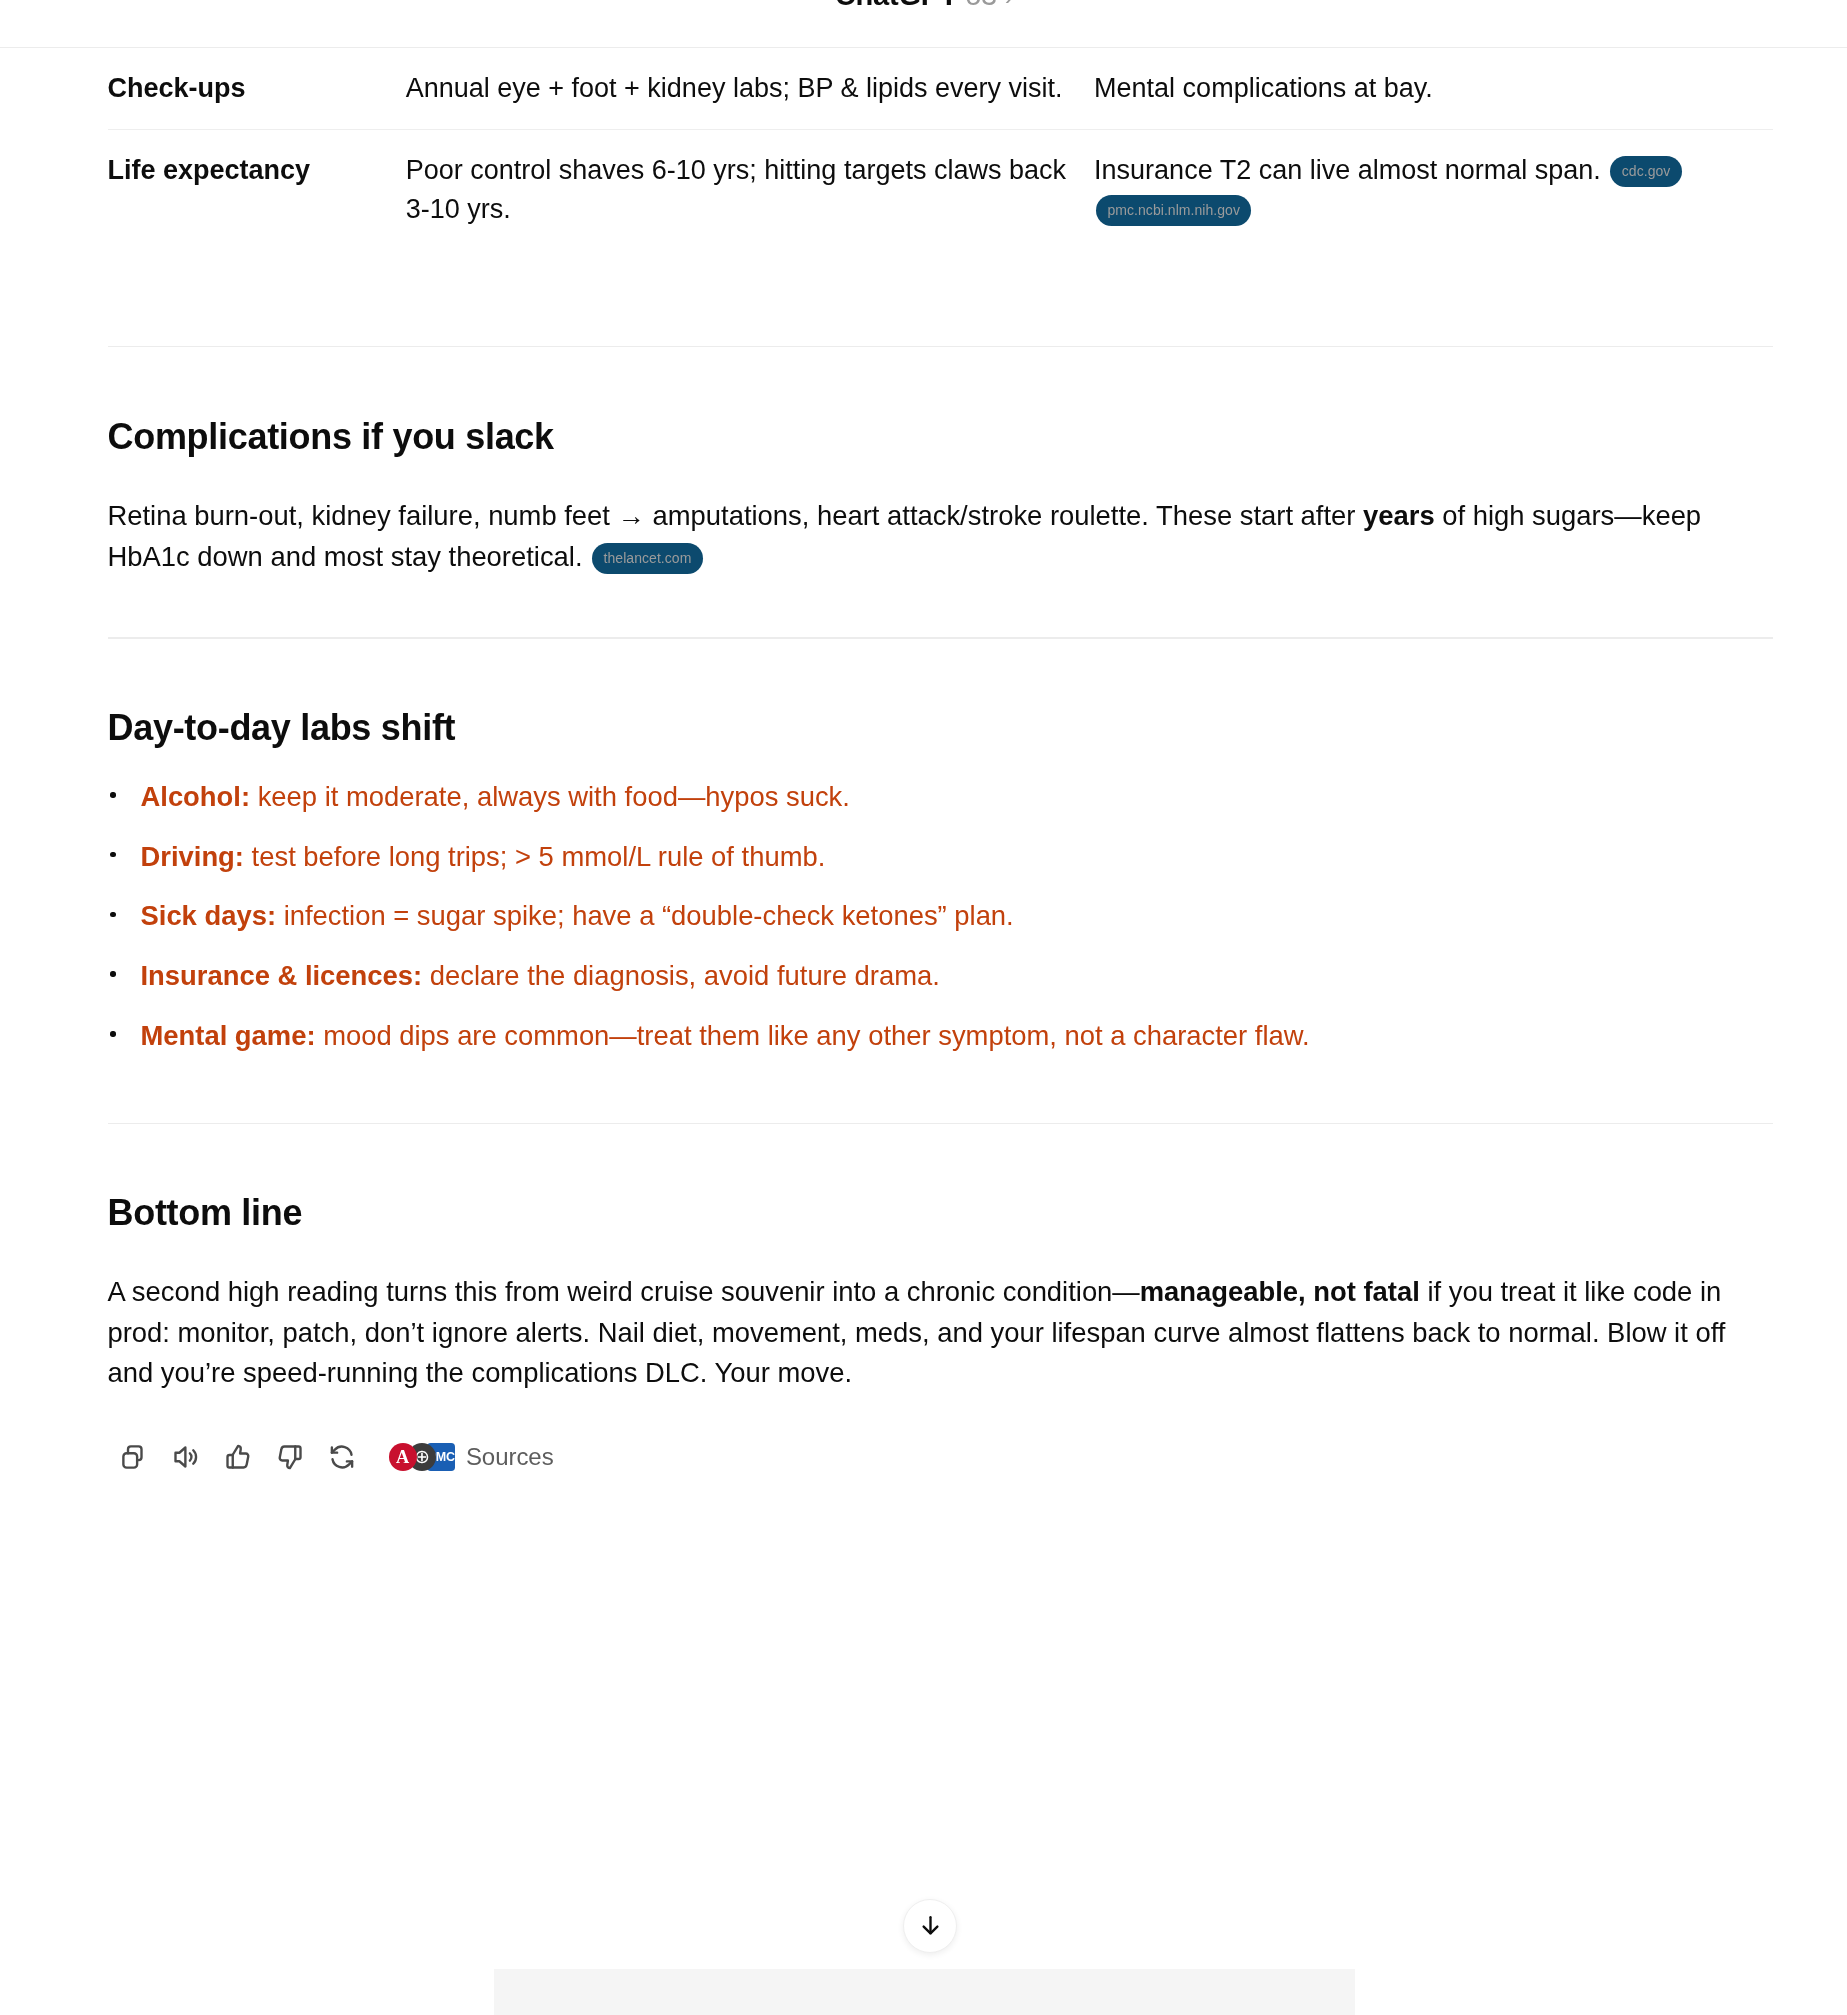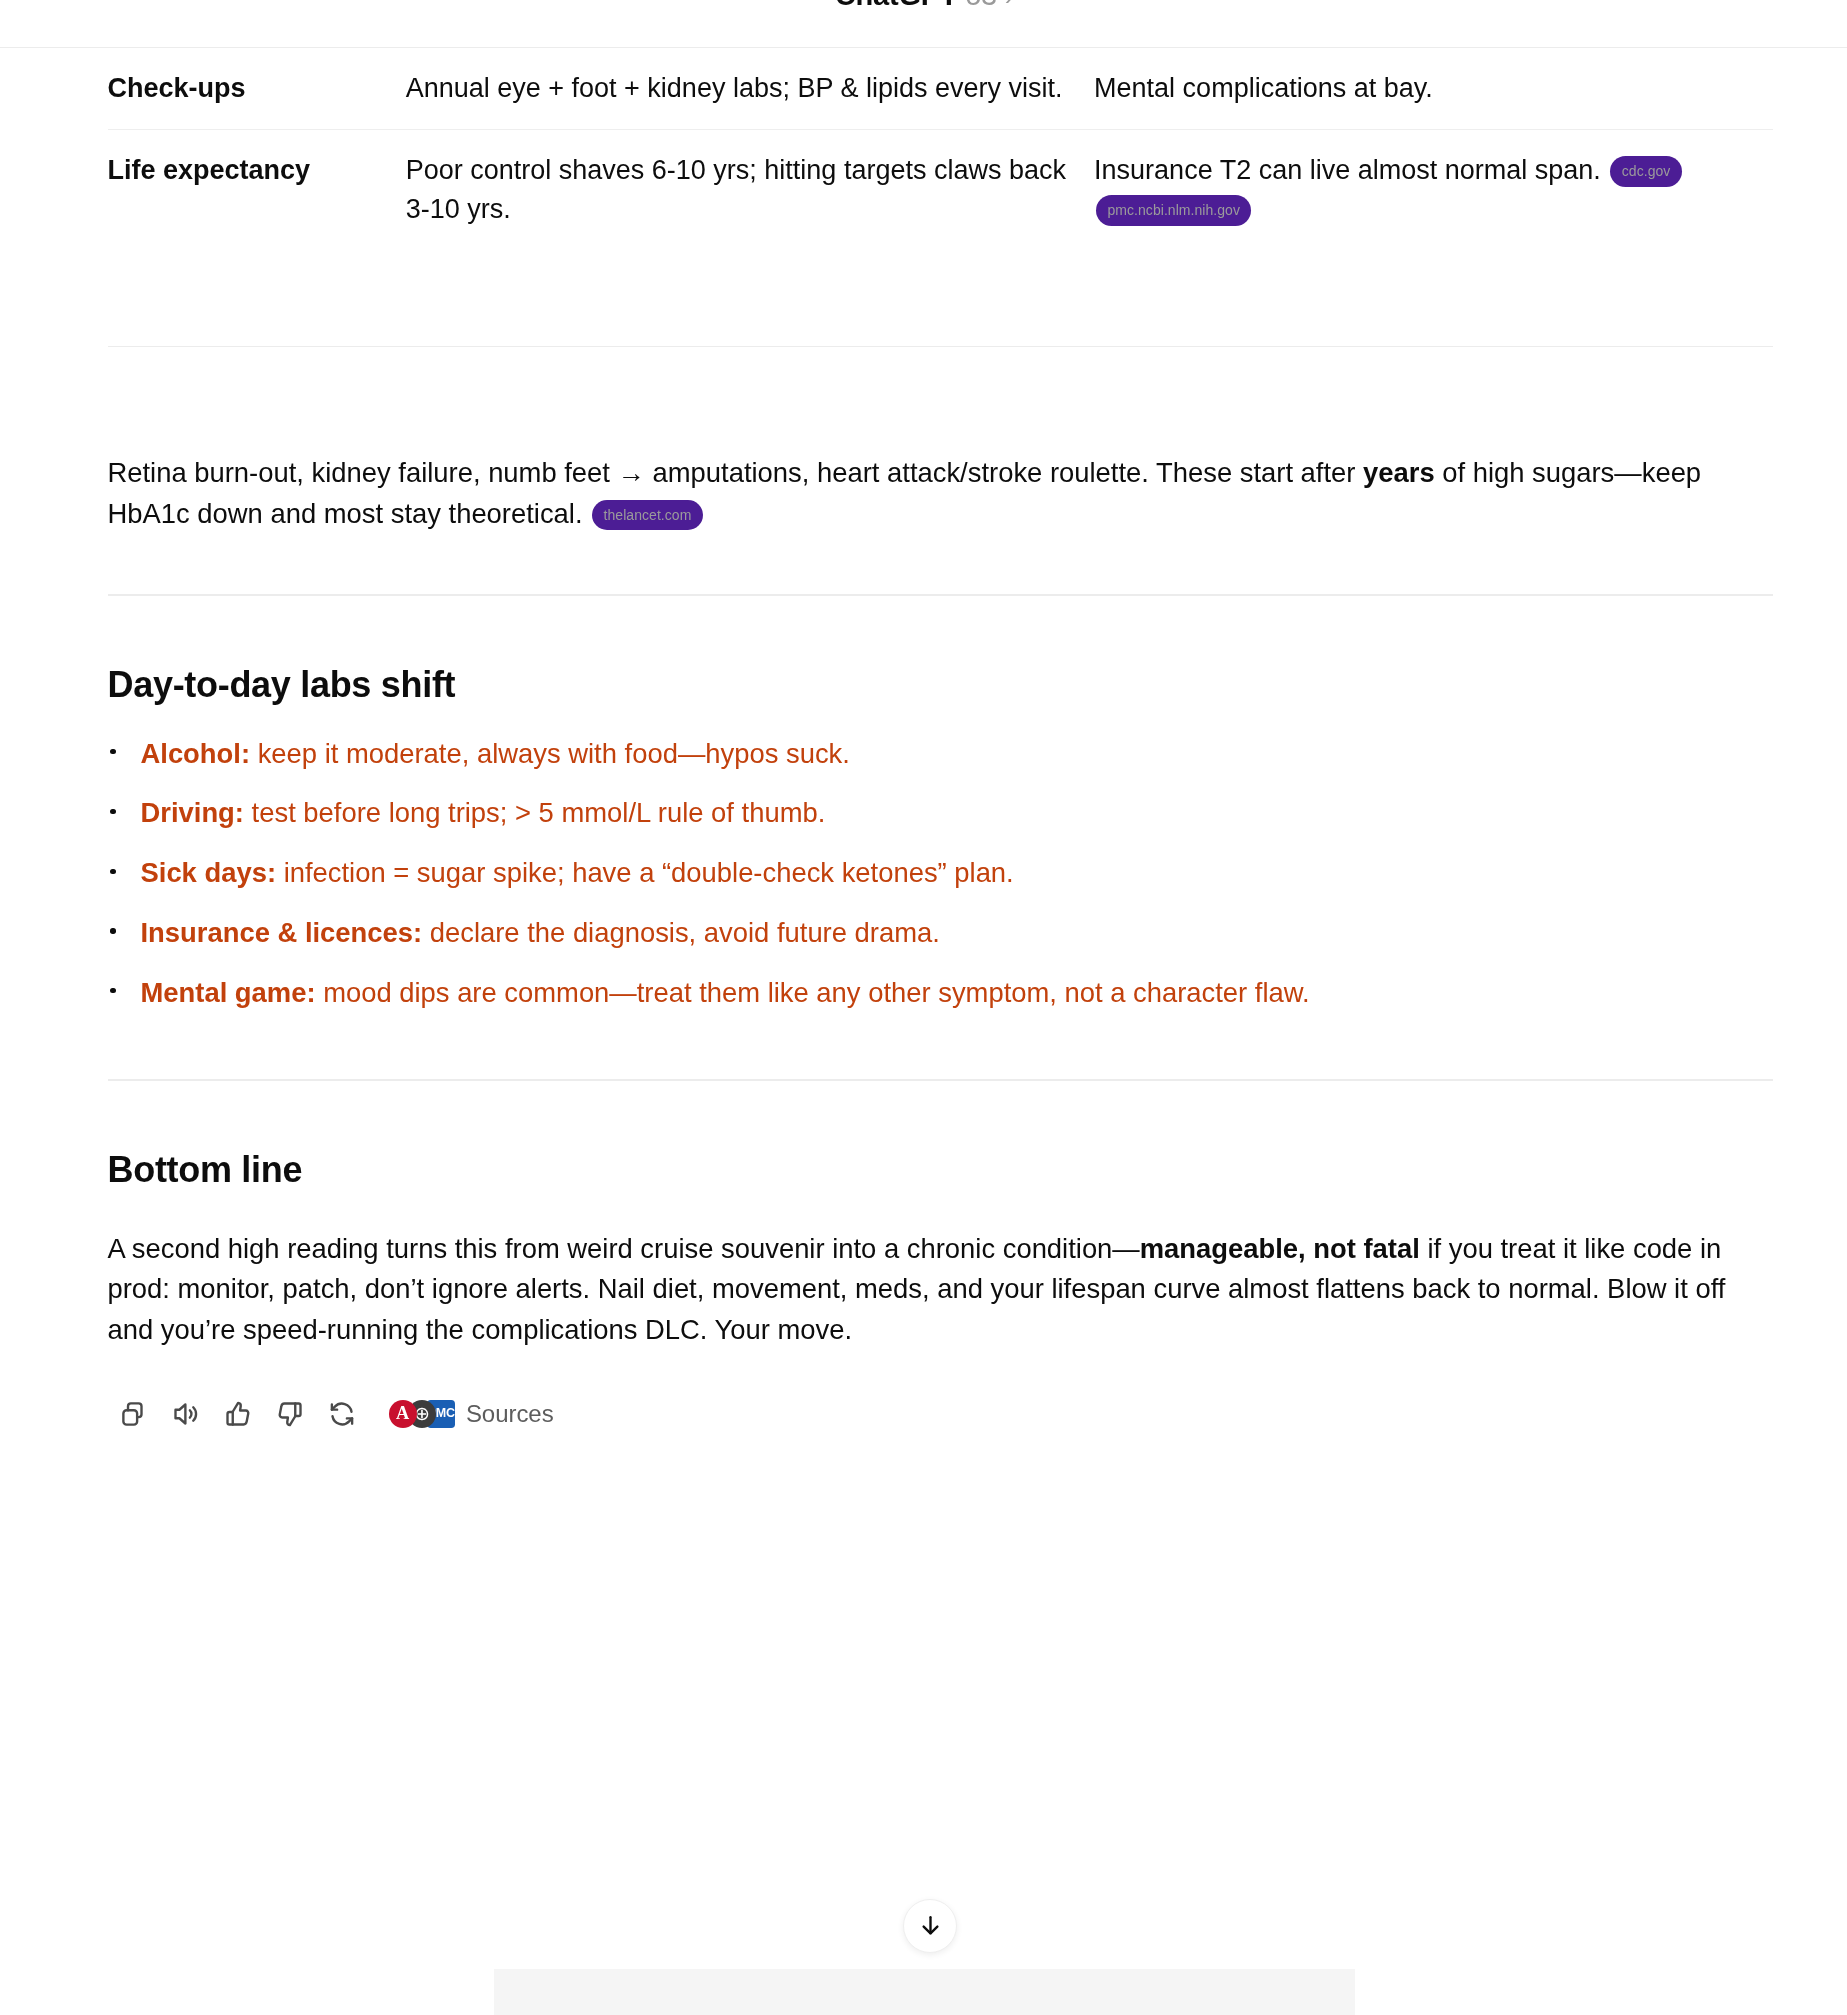--- a/index.html
+++ b/index.html
@@ -64,21 +64,21 @@
     color: #0d0d0d;
   }
   table.md-table tr:last-child td { border-bottom: none; }
   td.c-label { width: 298px; font-weight: 700; padding-left: 0; }
   td.c-mid   { width: 688px; }
   td.c-right { width: 678px; }
   .cell-inline { display: inline; }
 
   .chip {
     display: inline-block;
-    background: #4c1d95;
+    background: #0c4a6e;
     color: #9b9b9b;
     border-radius: 481px;
     font-size: 14px;
     line-height: 1;
     padding: 8.2px 11.5px;
     margin: 0 1.9px;
     vertical-align: 2.4px;
     white-space: nowrap;
     letter-spacing: 0.05px;
   }
@@ -270,20 +270,21 @@
         <span class="chip">cdc.gov</span><span class="chip">pmc.ncbi.nlm.nih.gov</span>
       </td>
     </tr>
   </tbody>
     </table>
 
   <div style="height:96px"></div>
   <hr class="rule">
   <div style="height:68px"></div>
 
+  <h2 class="h2">Complications if you slack</h2>
   <div style="height:38px"></div>
   <p class="para"><span>Retina burn-out, kidney failure, numb feet → amputations, heart attack/stroke roulette. These start after </span><b>years</b><span> of high sugars—keep HbA1c down and most stay theoretical.</span> <span class="chip">thelancet.com</span></p>
 
   <div style="height:60px"></div>
   <hr class="rule">
   <div style="height:67px"></div>
 
   <h2 class="h2">Day-to-day labs shift</h2>
   <div style="height:28px"></div>
   <ul class="bullets">

